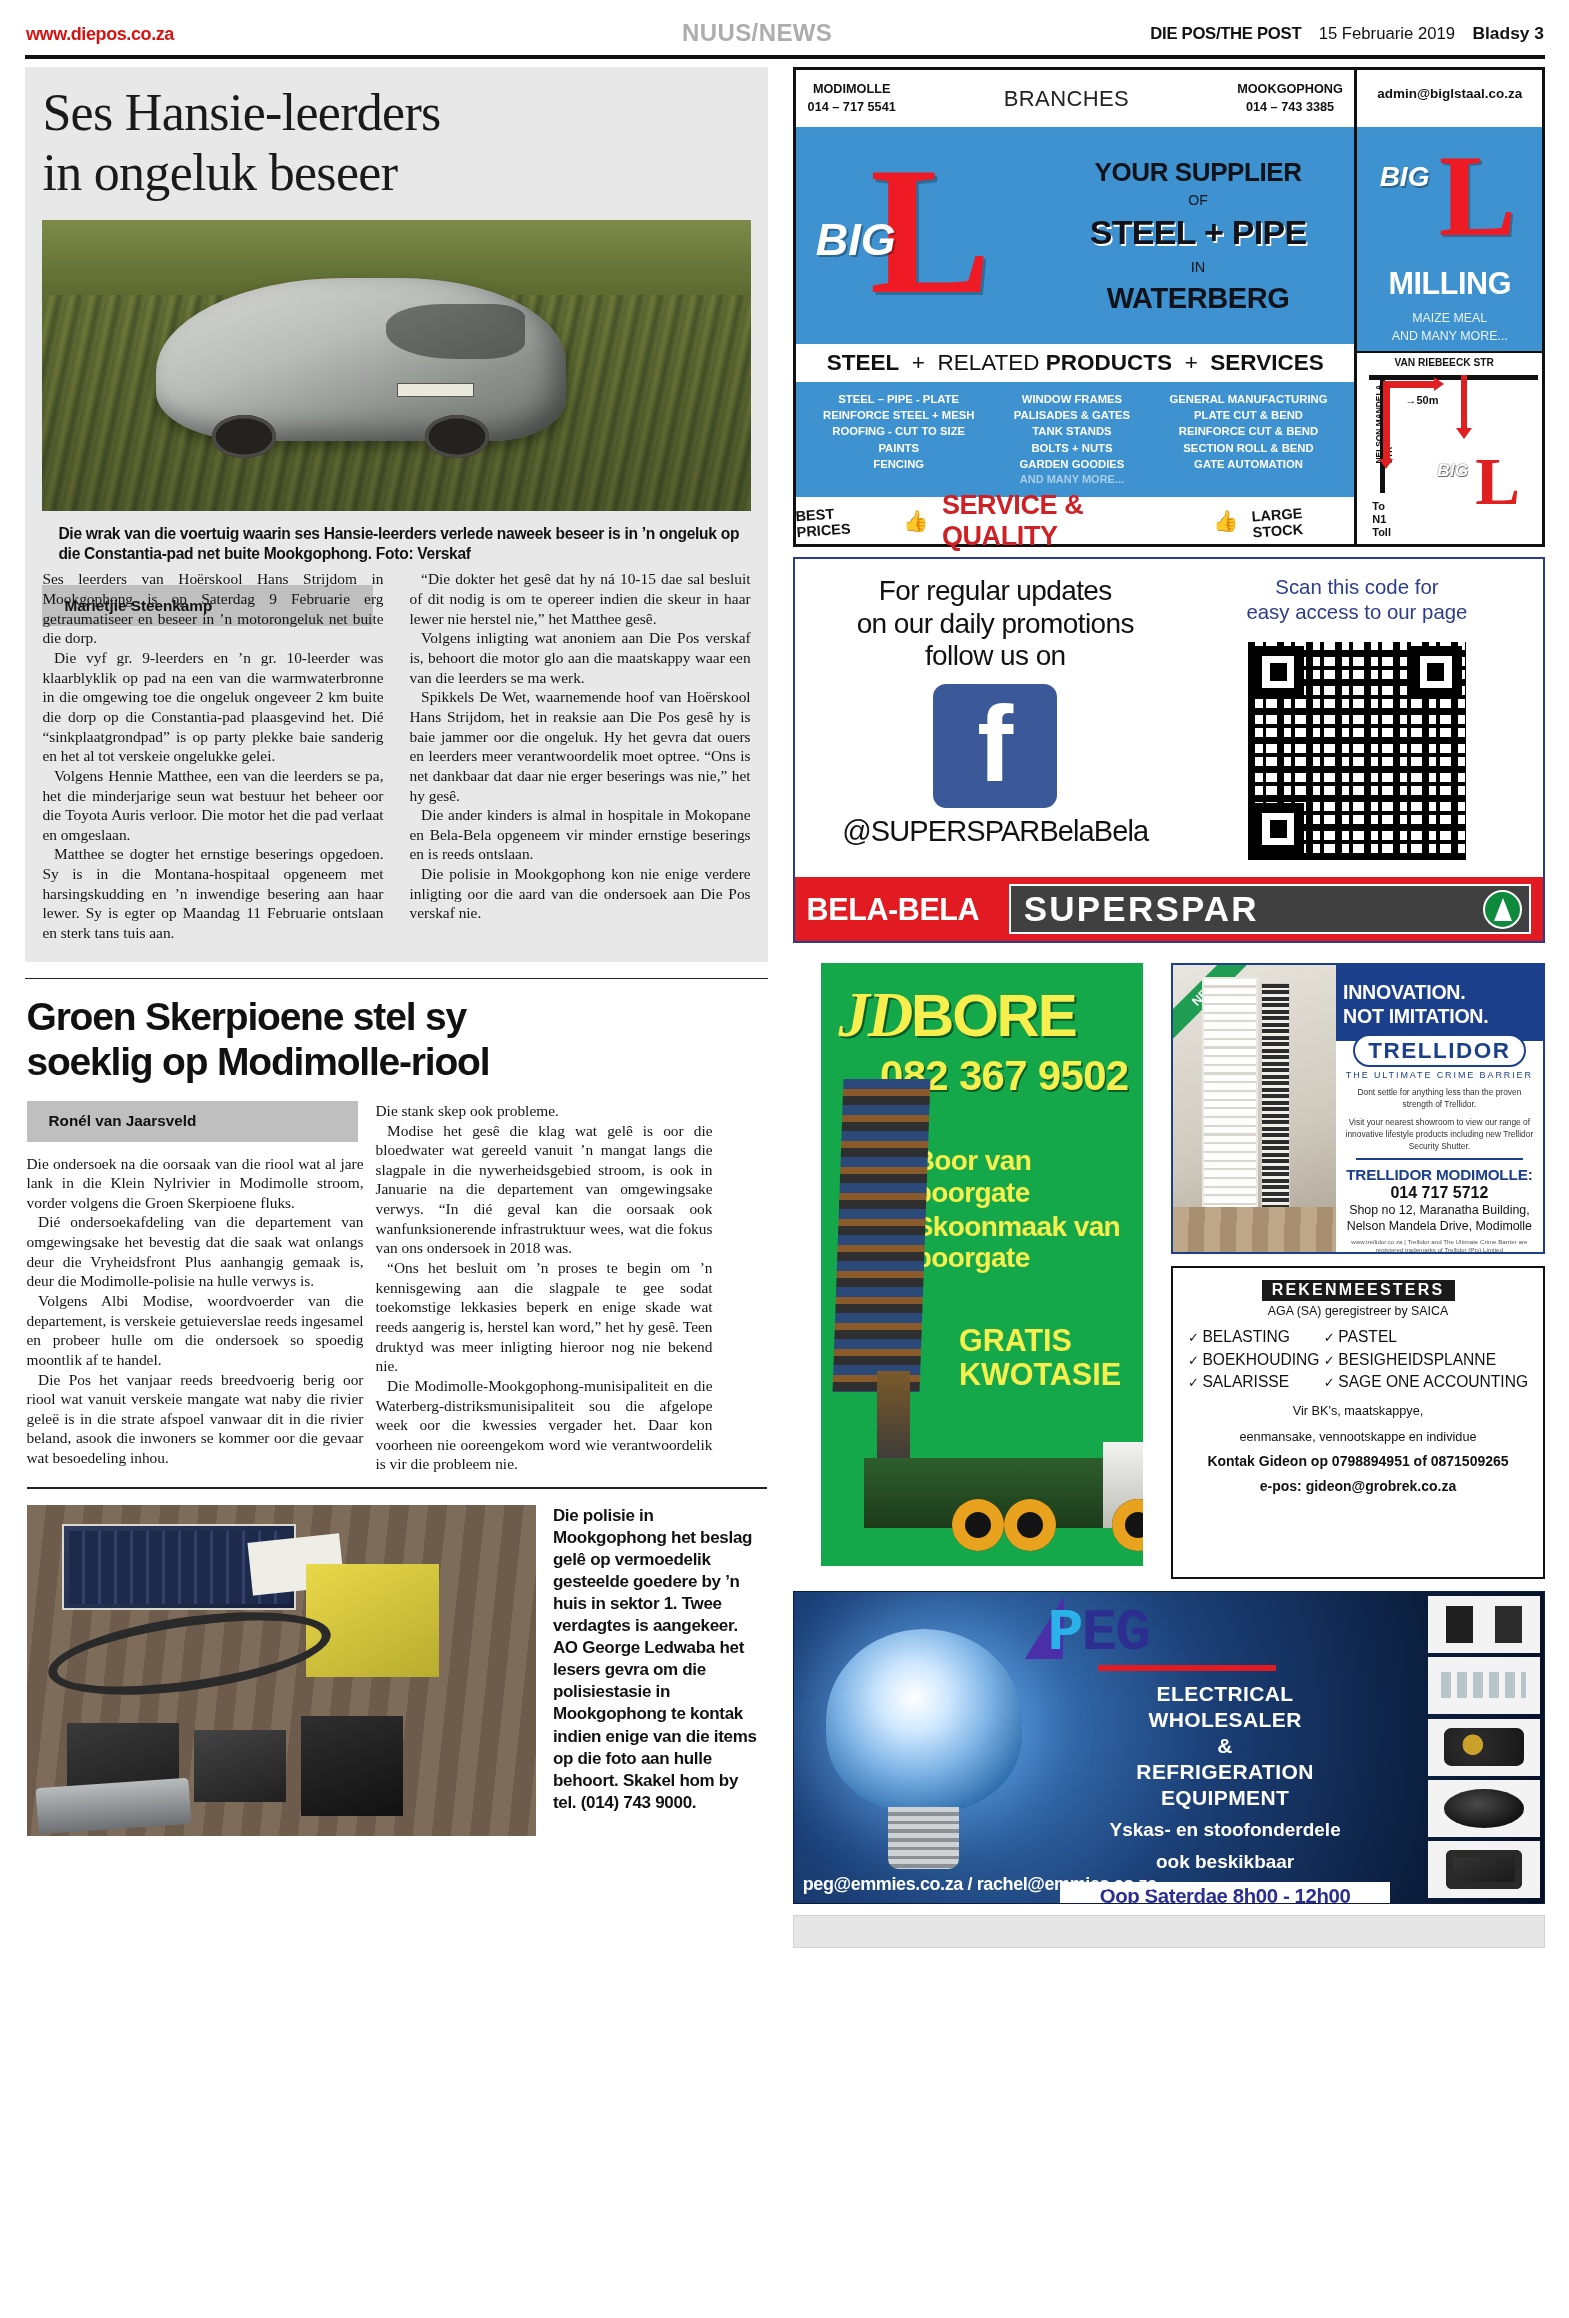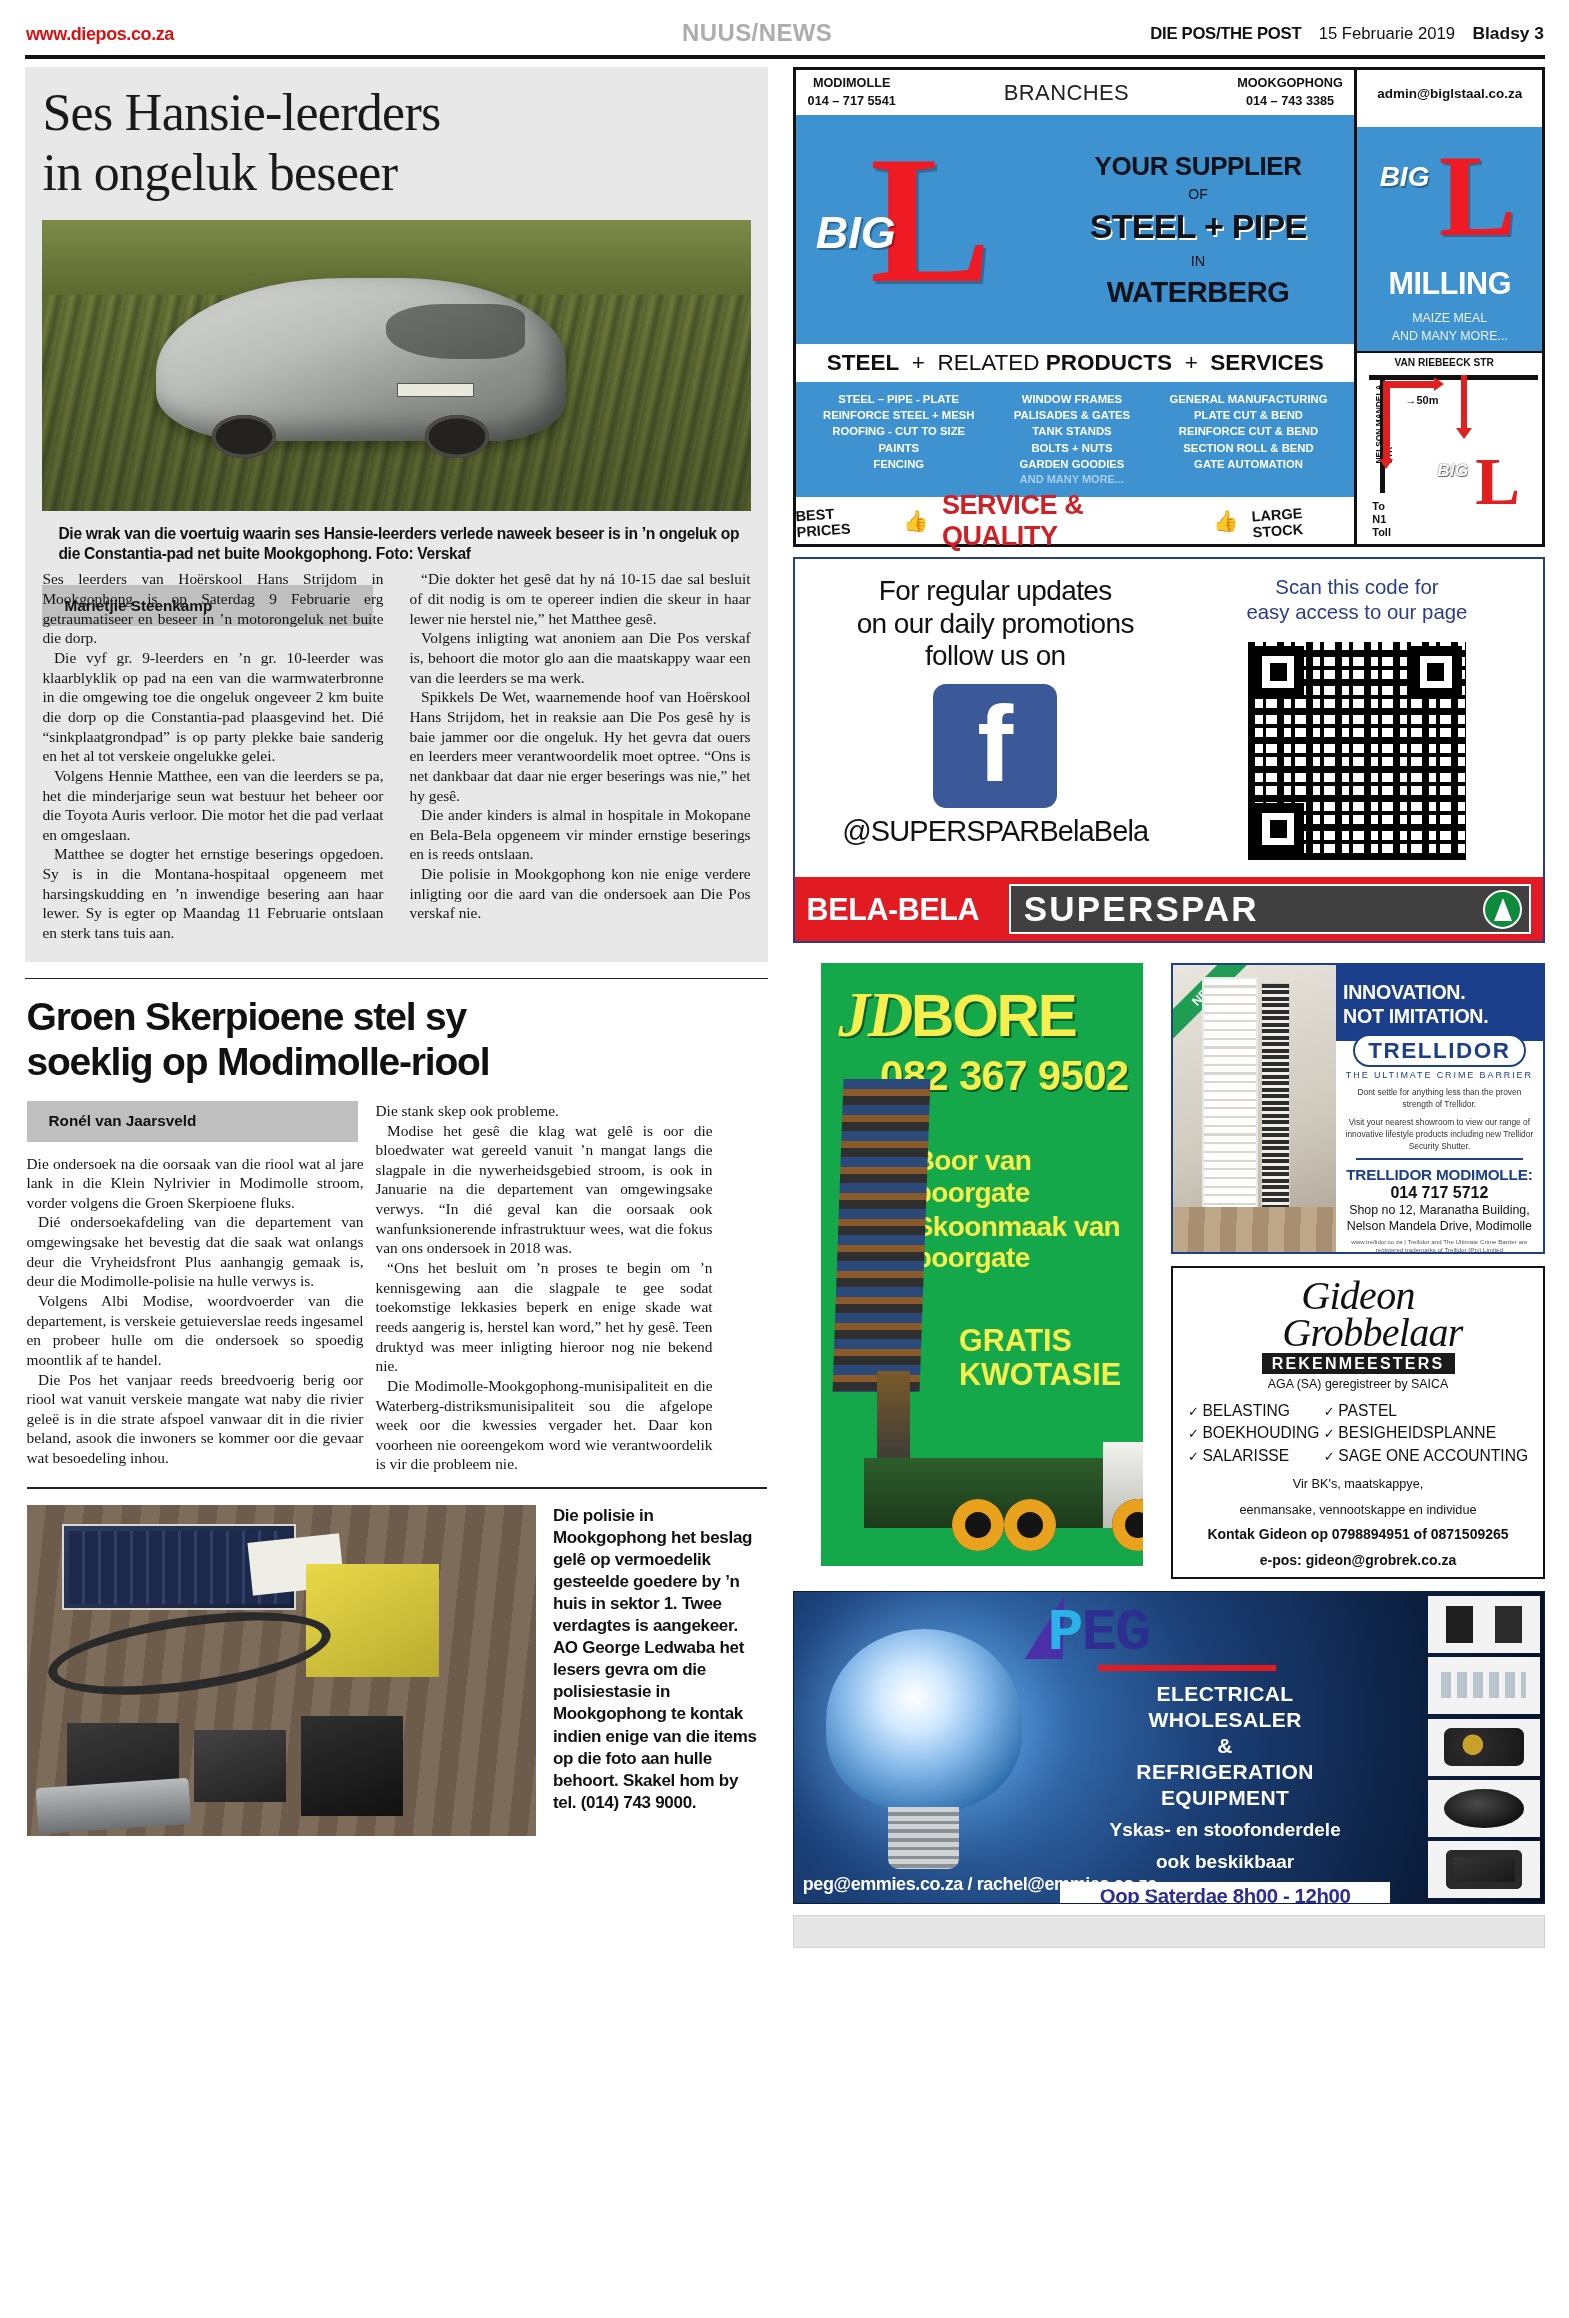--- a/index.html
+++ b/index.html
@@ -183,21 +183,21 @@
 
   
   .bigl {
     border: 3.6px solid #111; background: #fff; display: flex; height: 480px;
   }
   .bigl-main { flex: 1 1 auto; display: flex; flex-direction: column; border-right: 3.6px solid #111; }
   .bigl-side { width: 188px; display: flex; flex-direction: column; }
 
   .bigl-branches {
     display: flex; align-items: center; justify-content: space-between;
-    padding: 7.3px 11.6px; background: #fff; height: 45px;
+    padding: 7.3px 11.6px; background: #fff; height: 57px;
     font-family: "Liberation Sans", sans-serif;
   }
   .br-item { text-align: center; font-weight: bold; font-size: 12.7px; line-height: 1.35; color: #111; }
   .br-title { font-size: 22px; color: #222; font-weight: normal; letter-spacing: 0.4px; }
 
   .bigl-blue {
     background: #3d92cf; flex: 1 1 auto; position: relative;
     display: flex; align-items: center;
   }
   .bigl-logo {
@@ -886,24 +886,20 @@
               <div class="tr-branch">TRELLIDOR MODIMOLLE:</div>
               <div class="tr-tel">014 717 5712</div>
               <div class="tr-addr">Shop no 12, Maranatha Building,</div>
               <div class="tr-addr">Nelson Mandela Drive, Modimolle</div>
               <div class="tr-fine">www.trellidor.co.za  |  Trellidor and The Ultimate Crime Barrier are registered trademarks of Trellidor (Pty) Limited</div>
             </div>
           </div>
         </div>
 
         <div class="gideon">
-          <div class="gd-script">
-            <span>Gideon</span>
-            <span class="l2">Grobbelaar</span>
-          </div>
           <div class="gd-center">
             <span class="gd-rek">REKENMEESTERS</span>
             <div class="gd-aga">AGA (SA) geregistreer by SAICA</div>
           </div>
           <div class="gd-list">
             <div class="gd-col">
               <div>BELASTING</div>
               <div>BOEKHOUDING</div>
               <div>SALARISSE</div>
             </div>

